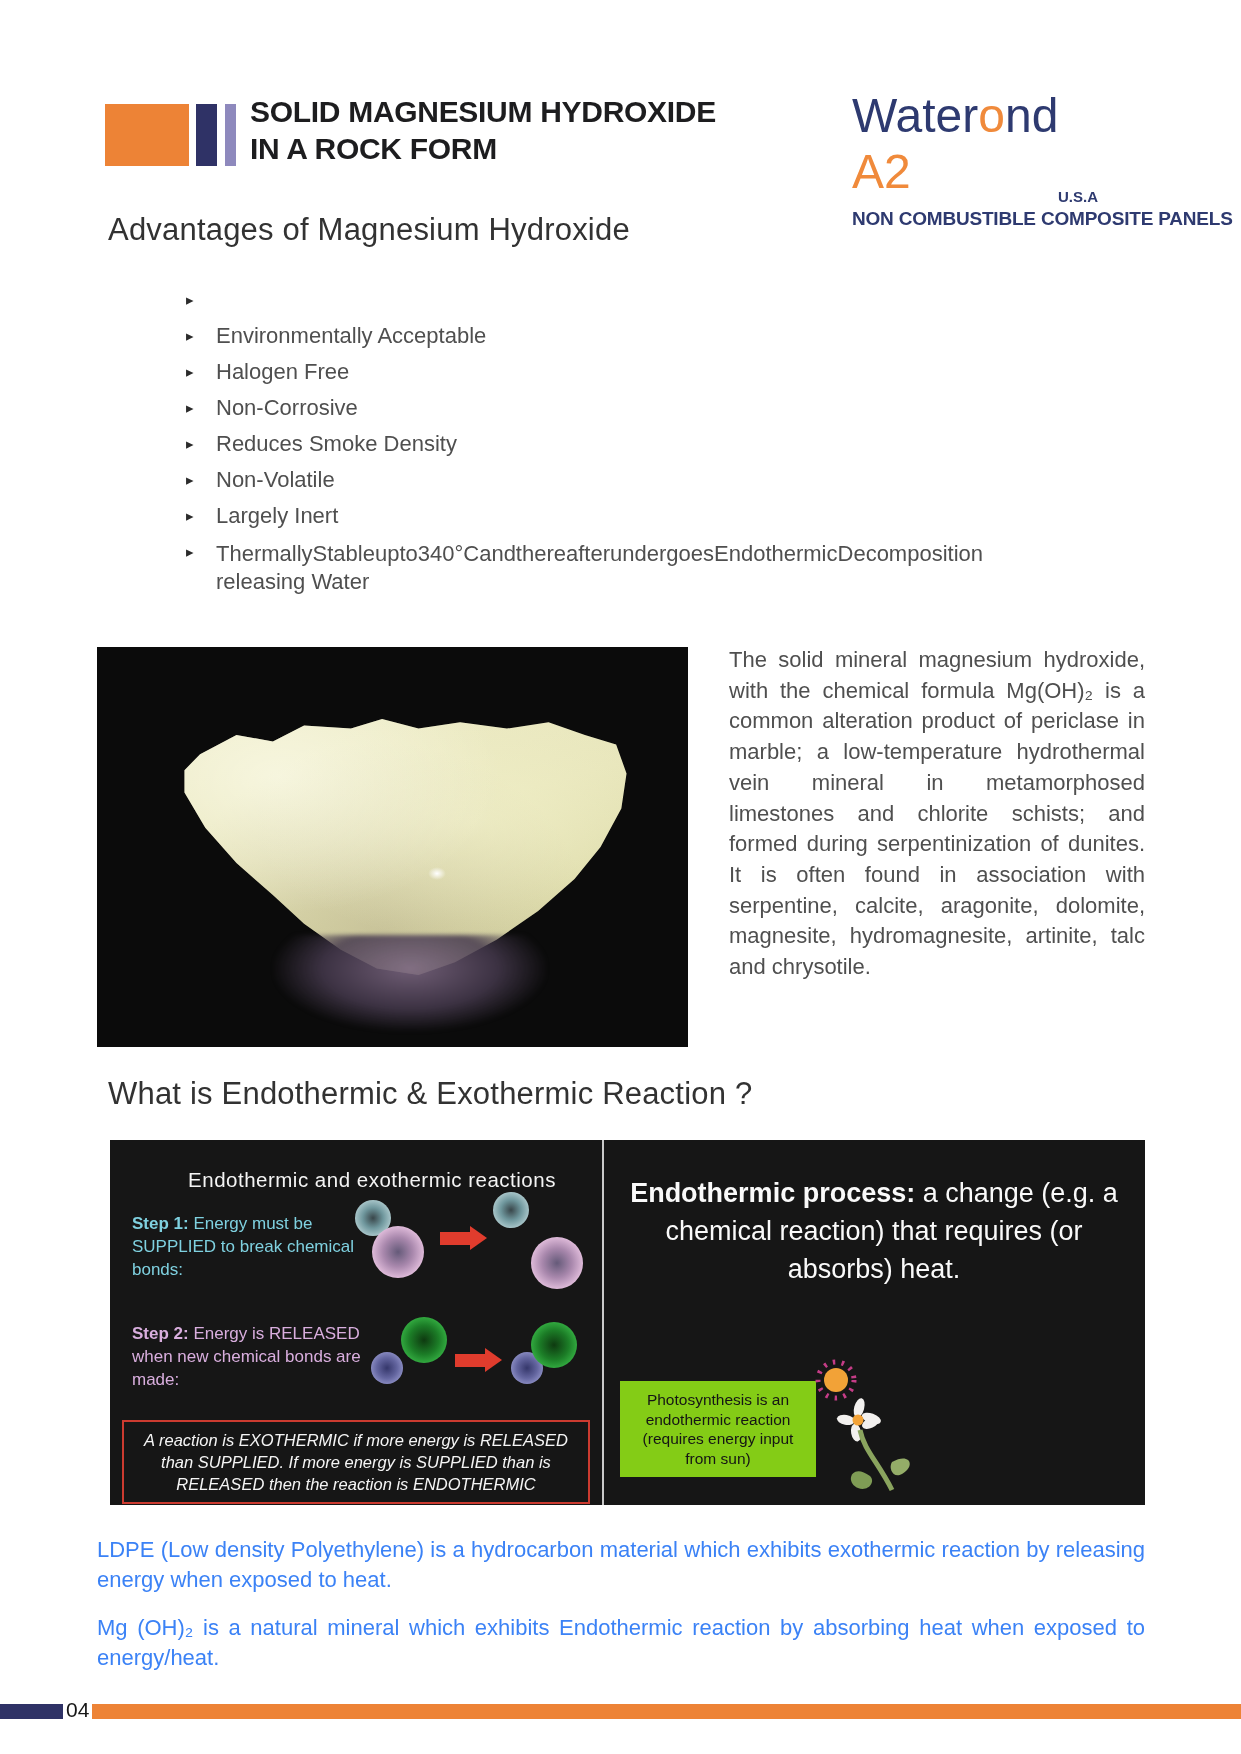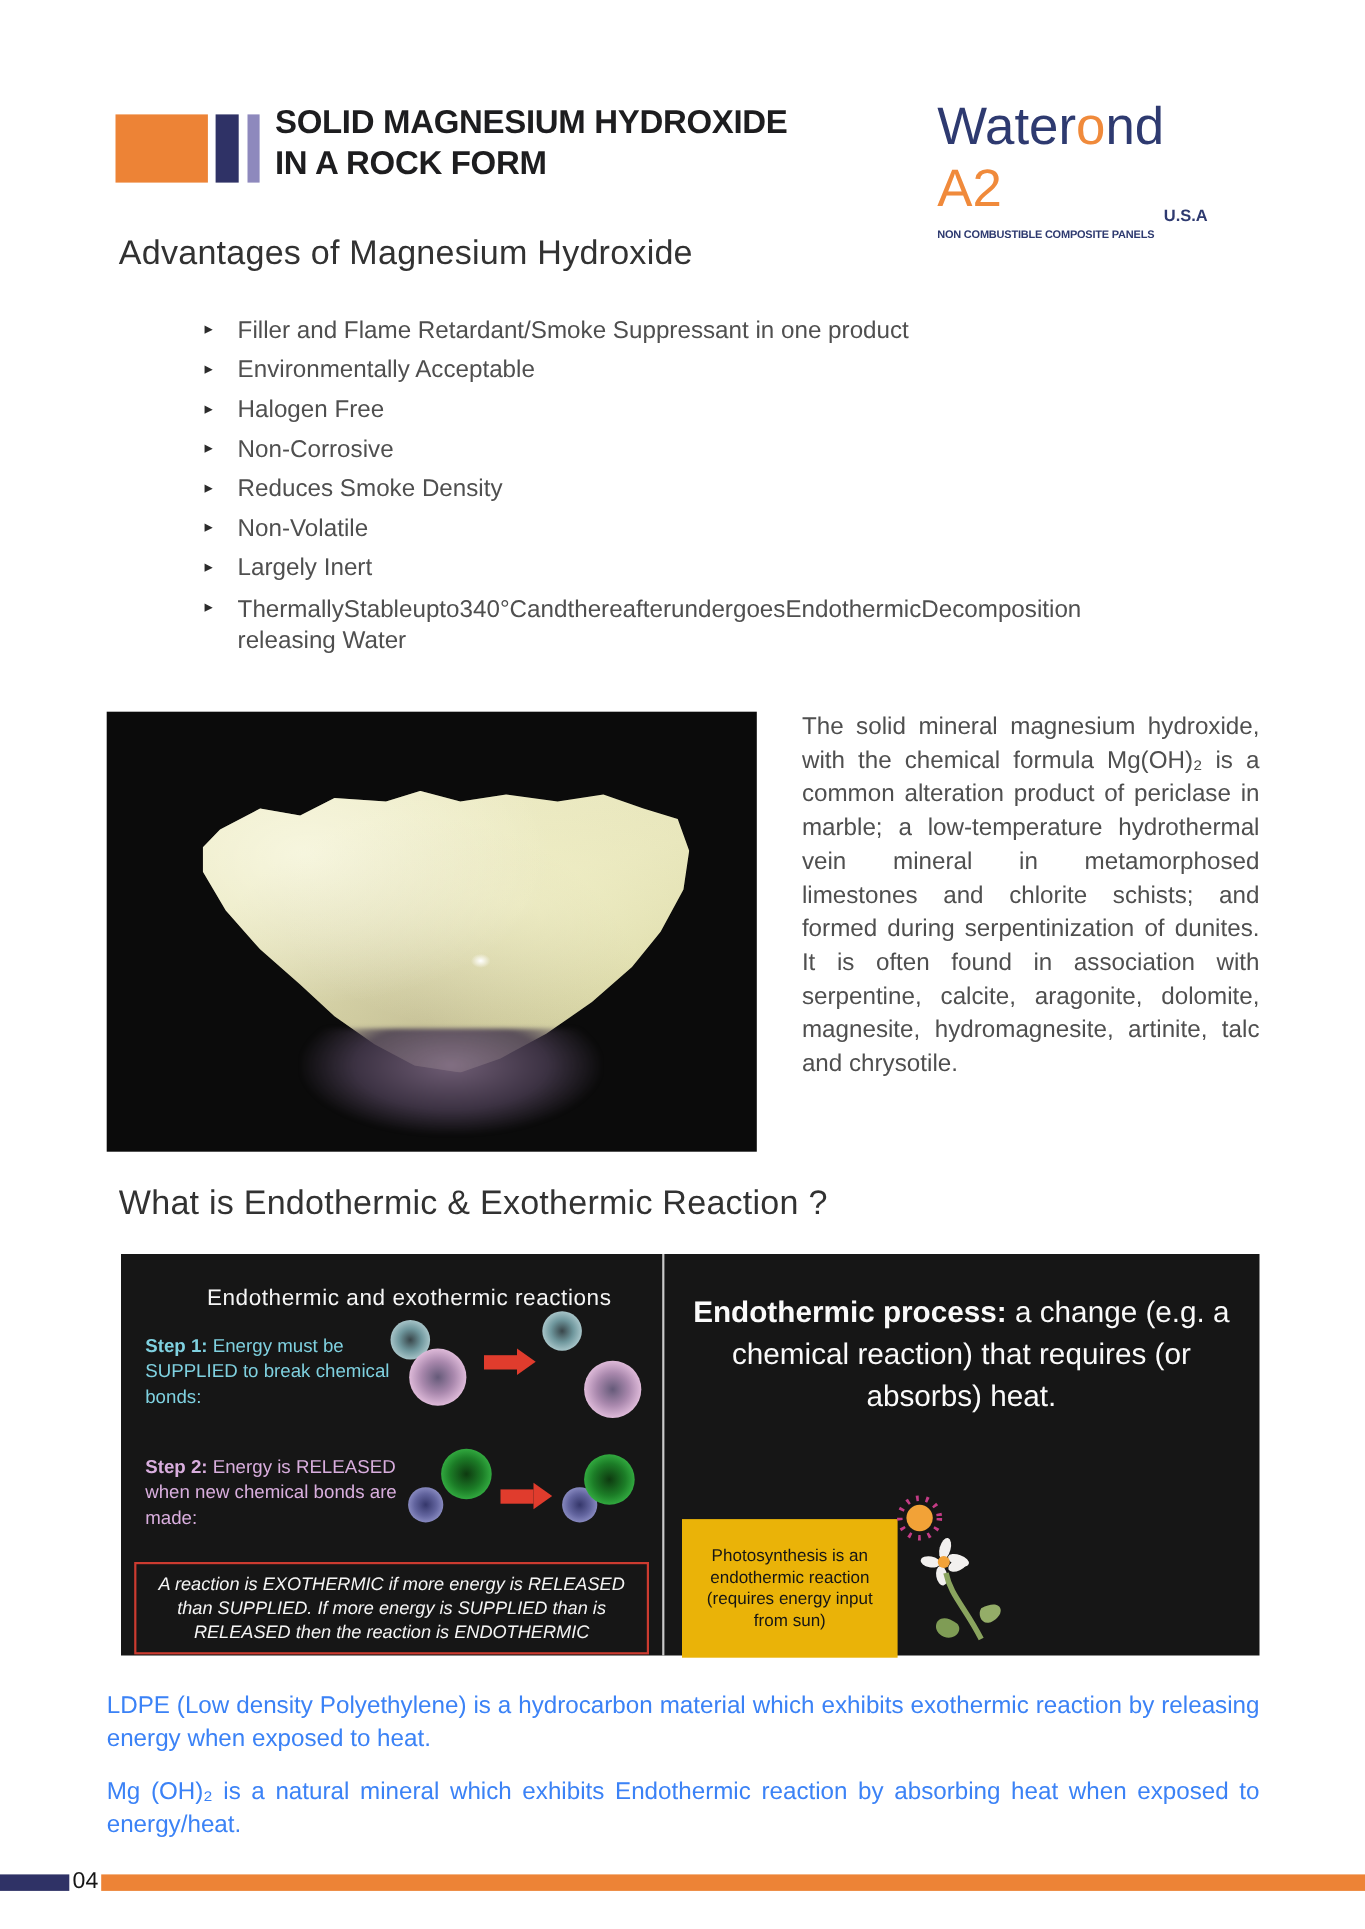--- a/index.html
+++ b/index.html
@@ -10,21 +10,21 @@
   .logo-mark{position:absolute;left:105px;top:104px;width:140px;height:62px;}
   .lm-orange{position:absolute;left:0;top:0;width:84px;height:62px;background:#ED8336;}
   .lm-navy{position:absolute;left:91px;top:0;width:21px;height:62px;background:#2F3266;}
   .lm-lav{position:absolute;left:120px;top:0;width:11px;height:62px;background:#8E89BD;}
   .doc-title{position:absolute;left:250px;top:93px;font-size:30px;line-height:37px;
              font-weight:800;color:#1d1d1f;letter-spacing:-0.3px;}
   .brand{position:absolute;left:852px;top:88px;width:250px;}
   .brand-line{font-size:48px;line-height:56px;font-weight:400;color:#2E3A70;letter-spacing:0;}
   .brand-line .o,.brand-line .a2{color:#F08A3B;}
   .brand-usa{text-align:right;font-size:15px;font-weight:700;color:#2E3A70;margin-top:-12px;padding-right:4px;}
-  .brand-tagline{font-size:10px;font-weight:700;color:#2E3A70;margin-top:3px;letter-spacing:-0.2px;white-space:nowrap;}
+  .brand-tagline{font-size:19px;font-weight:700;color:#2E3A70;margin-top:3px;letter-spacing:-0.2px;white-space:nowrap;text-align:right;}
 
   
   .h2{position:absolute;left:108px;font-size:31px;font-weight:300;color:#323232;letter-spacing:0.2px;}
 
   
   .adv-list{position:absolute;left:186px;top:288px;width:900px;}
   .adv-item{display:flex;align-items:flex-start;margin-bottom:13px;font-size:22px;line-height:23px;color:#4f4f4f;}
   .adv-item .marker{width:30px;flex:0 0 30px;font-size:15px;line-height:23px;color:#2b2b2b;}
   .adv-item.last{margin-top:11px;}
   .adv-last-text div{line-height:28px;}
@@ -67,22 +67,22 @@
   .sph-purple{background:radial-gradient(circle,#35376b 0%,#63659f 45%,#9193c8 78%,#a3a4d4 100%);}
   .barrow{position:absolute;width:47px;height:25px;}
   .barrow .shaft{position:absolute;left:0;top:6px;width:30px;height:13px;background:#E03C2D;}
   .barrow .head{position:absolute;left:30px;top:0;width:0;height:0;
     border-left:17px solid #E03C2D;border-top:12.5px solid transparent;border-bottom:12.5px solid transparent;}
   .redbox{position:absolute;left:12px;top:280px;width:444px;border:2.5px solid #CC3B30;
     padding:7px 10px;color:#f5f5f5;font-size:16.5px;line-height:22px;font-style:italic;text-align:center;}
   .pr-def{position:absolute;left:20px;top:34px;width:500px;text-align:center;color:#fafafa;
     font-size:27px;line-height:38px;}
   .pr-def b{font-weight:700;}
-  .note{position:absolute;left:16px;top:241px;width:186px;background:#eab308;color:#151515;
-    padding:24px 5px;font-size:15.5px;line-height:19.5px;text-align:center;}
+  .note{position:absolute;left:16px;top:241px;width:186px;background:#84cc16;color:#151515;
+    padding:9px 5px;font-size:15.5px;line-height:19.5px;text-align:center;}
   .art{position:absolute;left:192px;top:218px;}
 
   
   .bottom-par{position:absolute;left:97px;width:1048px;font-size:22px;line-height:29.5px;
     text-align:justify;color:#3b82f6;}
   .par-ldpe{top:1535px;}
   .par-mgoh{top:1613px;}
 
   
   .foot-navy{position:absolute;left:0;top:1704px;width:63px;height:15px;background:#2F3266;}
@@ -106,21 +106,20 @@
   <div class="brand">
     <div class="brand-line"><span>Water</span><span class="o">o</span><span>nd</span><span class="a2"> A2</span></div>
     <div class="brand-usa">U.S.A</div>
     <div class="brand-tagline">NON COMBUSTIBLE COMPOSITE PANELS</div>
   </div>
 
   <div class="h2" style="top:212px">Advantages of Magnesium Hydroxide</div>
   <div class="adv-list">
     <div class="adv-item">
       <span class="marker">▸</span>
-      <span>Filler and Flame Retardant/Smoke Suppressant in one product</span>
       </div>
     <div class="adv-item">
       <span class="marker">▸</span>
       <span>Environmentally Acceptable</span>
       </div>
     <div class="adv-item">
       <span class="marker">▸</span>
       <span>Halogen Free</span>
       </div>
     <div class="adv-item">

